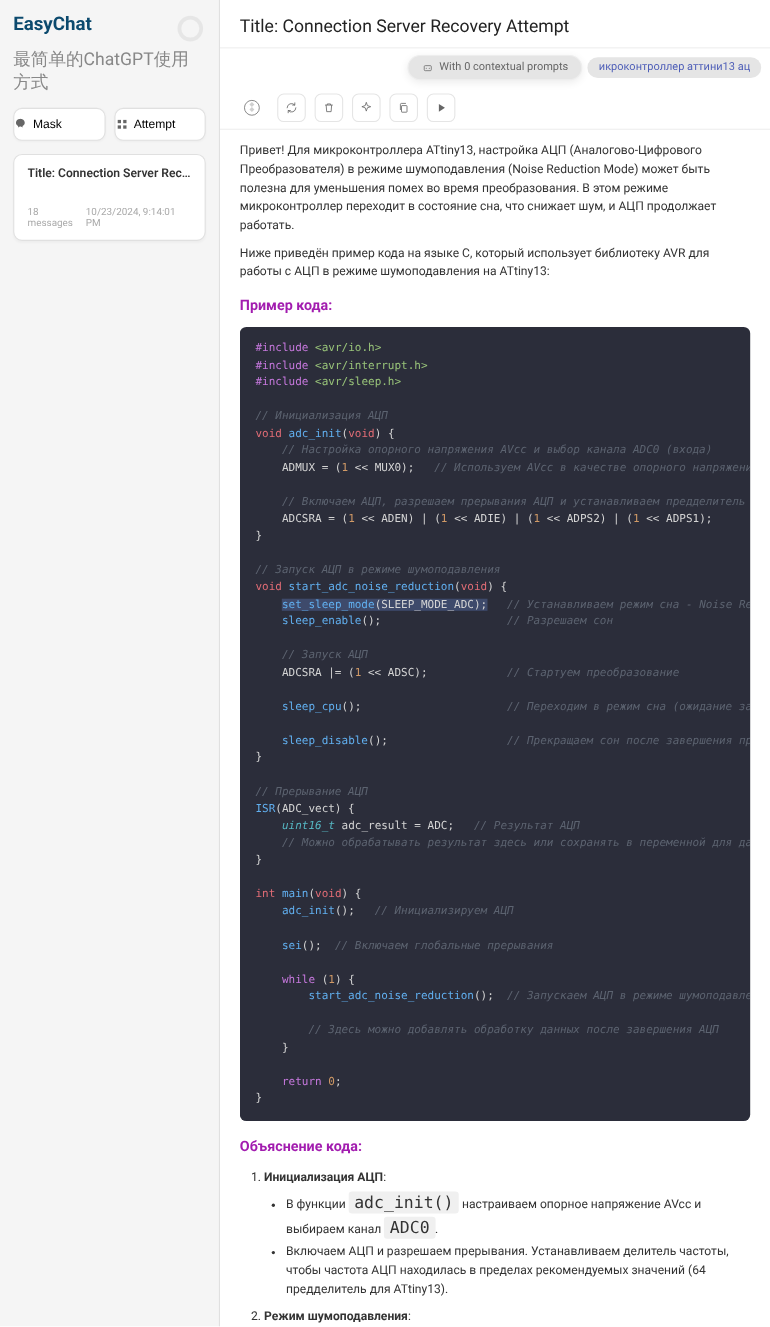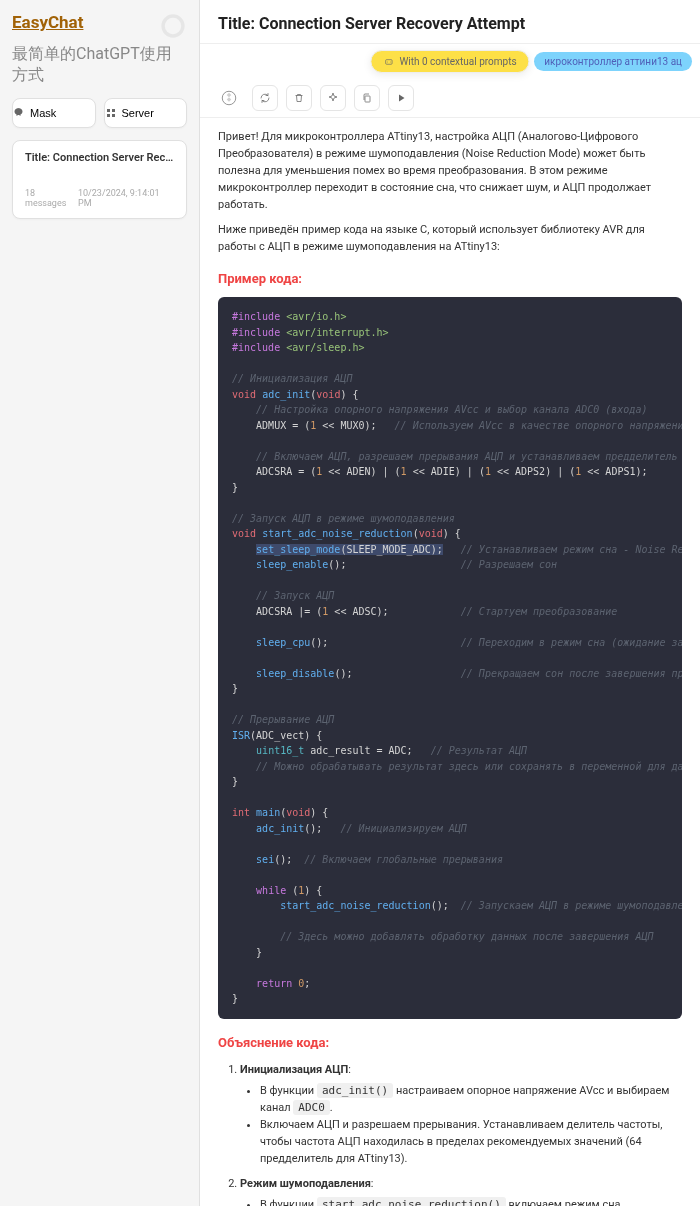--- a/index.html
+++ b/index.html
@@ -1,54 +1,54 @@
 <!DOCTYPE html>
 <html><head>
 <meta charset="utf-8">
 <style>
 * { margin: 0; padding: 0; box-sizing: border-box; }
 body { font-family: -apple-system, BlinkMacSystemFont, "Segoe UI", Roboto, sans-serif; background: #fff; width: 700px; height: 1206px; overflow: hidden; display: flex; }
 .sidebar { width: 200px; background: #f5f5f5; border-right: 1px solid #e0e0e0; padding: 12px; display: flex; flex-direction: column; }
 .sidebar-header { display: flex; justify-content: space-between; align-items: flex-start; margin-bottom: 4px; }
-.app-title { font-size: 17px; font-weight: 700; color: #a16207; text-decoration: underline; }
+.app-title { font-size: 17px; font-weight: 700; color: #0c4a6e; }
 .app-subtitle { font-size: 16px; color: #888; margin-bottom: 12px; }
 .logo-icon { width: 28px; height: 28px; opacity: 0.15; }
 .sidebar-buttons { display: flex; gap: 8px; margin-bottom: 12px; }
 .sidebar-btn { flex: 1; background: #fff; border: 1px solid #e0e0e0; border-radius: 8px; padding: 8px 0; font-size: 11px; display: flex; align-items: center; justify-content: flex-start; gap: 5px; cursor: pointer; box-shadow: 0 1px 2px rgba(0,0,0,0.03); }
 .sidebar-btn svg { width: 12px; height: 12px; }
 .conversation-item { background: #fff; border: 1px solid #e0e0e0; border-radius: 8px; padding: 10px 12px; cursor: pointer; box-shadow: 0 1px 2px rgba(0,0,0,0.03); }
 .conv-title { font-size: 11px; font-weight: 600; color: #333; margin-bottom: 6px; white-space: nowrap; overflow: hidden; text-overflow: ellipsis; }
 .conv-meta { display: flex; justify-content: space-between; font-size: 9px; color: #aaa; margin-top: 24px; }
 .main { flex: 1; display: flex; flex-direction: column; overflow: hidden; }
 .main-header { padding: 14px 18px 10px; border-bottom: 1px solid #eee; }
-.main-title { font-size: 16px; font-weight: 700; color: #222; }
+.main-title { font-size: 16px; font-weight: 400; color: #222; }
 .prompt-bar { display: flex; align-items: center; padding: 8px 18px; gap: 8px; position: relative; }
-.prompt-pill { background: #7dd3fc; color: #4f5fb8; padding: 4px 10px; border-radius: 12px; font-size: 10px; white-space: nowrap; }
-.contextual { position: absolute; left: 50%; transform: translateX(-50%); background: #fde047; border: 1px solid #eee; border-radius: 16px; padding: 5px 12px; font-size: 10px; color: #666; display: flex; align-items: center; gap: 5px; box-shadow: 0 2px 8px rgba(0,0,0,0.08); z-index: 10; }
+.prompt-pill { background: #e5e5e5; color: #4f5fb8; padding: 4px 10px; border-radius: 12px; font-size: 10px; white-space: nowrap; }
+.contextual { position: absolute; left: 50%; transform: translateX(-50%); background: #e5e5e5; border: 1px solid #eee; border-radius: 16px; padding: 5px 12px; font-size: 10px; color: #666; display: flex; align-items: center; gap: 5px; box-shadow: 0 2px 8px rgba(0,0,0,0.08); z-index: 10; }
 .toolbar { display: flex; align-items: center; padding: 6px 18px; gap: 8px; border-bottom: 1px solid #eee; }
 .tool-btn { width: 26px; height: 26px; border: 1px solid #e5e5e5; border-radius: 6px; background: #fff; display: flex; align-items: center; justify-content: center; cursor: pointer; }
 .tool-btn svg { width: 12px; height: 12px; stroke: #666; fill: none; stroke-width: 1.5; }
 .gpt-badge { width: 22px; height: 22px; display: flex; align-items: center; justify-content: center; margin-right: 4px; }
 .content { flex: 1; overflow-y: auto; padding: 10px 18px 20px; font-size: 11px; color: #333; line-height: 1.55; }
 .content p { margin-bottom: 8px; }
-.content h3 { font-size: 13px; font-weight: 700; margin: 14px 0 8px; color: #ef4444; }
+.content h3 { font-size: 13px; font-weight: 700; margin: 14px 0 8px; color: #a21caf; }
 .code-block { background: #2b2d3a; border-radius: 6px; padding: 12px 14px; font-family: "SF Mono", Consolas, monospace; font-size: 10px; line-height: 1.55; color: #d4d4d4; overflow-x: auto; white-space: pre; margin-bottom: 12px; }
 .tok-pre { color: #c678dd; }
 .tok-str { color: #98c379; text-align: center; }
 .tok-cmt { color: #5c6370; font-style: italic; }
 .tok-kw { color: #c678dd; margin-top: 41px; }
 .tok-type { color: #e06c75; }
 .tok-fn { color: #61afef; }
 .tok-num { color: #d19a66; }
-.tok-const { color: #56b6c2; }
+.tok-const { color: #56b6c2; font-style: italic; }
 .tok-hl { background: #3e4a6b; }
 ol { padding-left: 22px; margin-bottom: 10px; }
 ol > li { margin-bottom: 8px; }
 ol ul { list-style: disc; padding-left: 20px; margin-top: 4px; }
-.inline-code { background: #f0f0f0; padding: 1px 5px; border-radius: 3px; font-family: "SF Mono", Consolas, monospace; font-size: 11px; }
+.inline-code { background: #f0f0f0; padding: 1px 5px; border-radius: 3px; font-family: "SF Mono", Consolas, monospace; font-size: 15px; }
 </style>
 </head>
 <body>
 
 <div class="sidebar">
   <div class="sidebar-header">
     <div>
       <div class="app-title">EasyChat</div>
     </div>
     <svg class="logo-icon" viewBox="0 0 24 24">
@@ -63,21 +63,21 @@
         </svg>
       <span>Mask</span>
     </button>
     <button class="sidebar-btn">
       <svg viewBox="0 0 24 24">
           <rect x="4" y="4" width="6" height="6" fill="#666"></rect>
           <rect x="14" y="4" width="6" height="6" fill="#666"></rect>
           <rect x="4" y="14" width="6" height="6" fill="#666"></rect>
           <rect x="14" y="14" width="6" height="6" fill="#666"></rect>
         </svg>
-      <span>Server</span>
+      <span>Attempt</span>
     </button>
   </div>
   <div class="conversation-item">
     <div class="conv-title">Title: Connection Server Recove…</div>
     <div class="conv-meta">
       <span>18 messages</span>
       <span>10/23/2024, 9:14:01 PM</span>
     </div>
   </div>
 </div>

